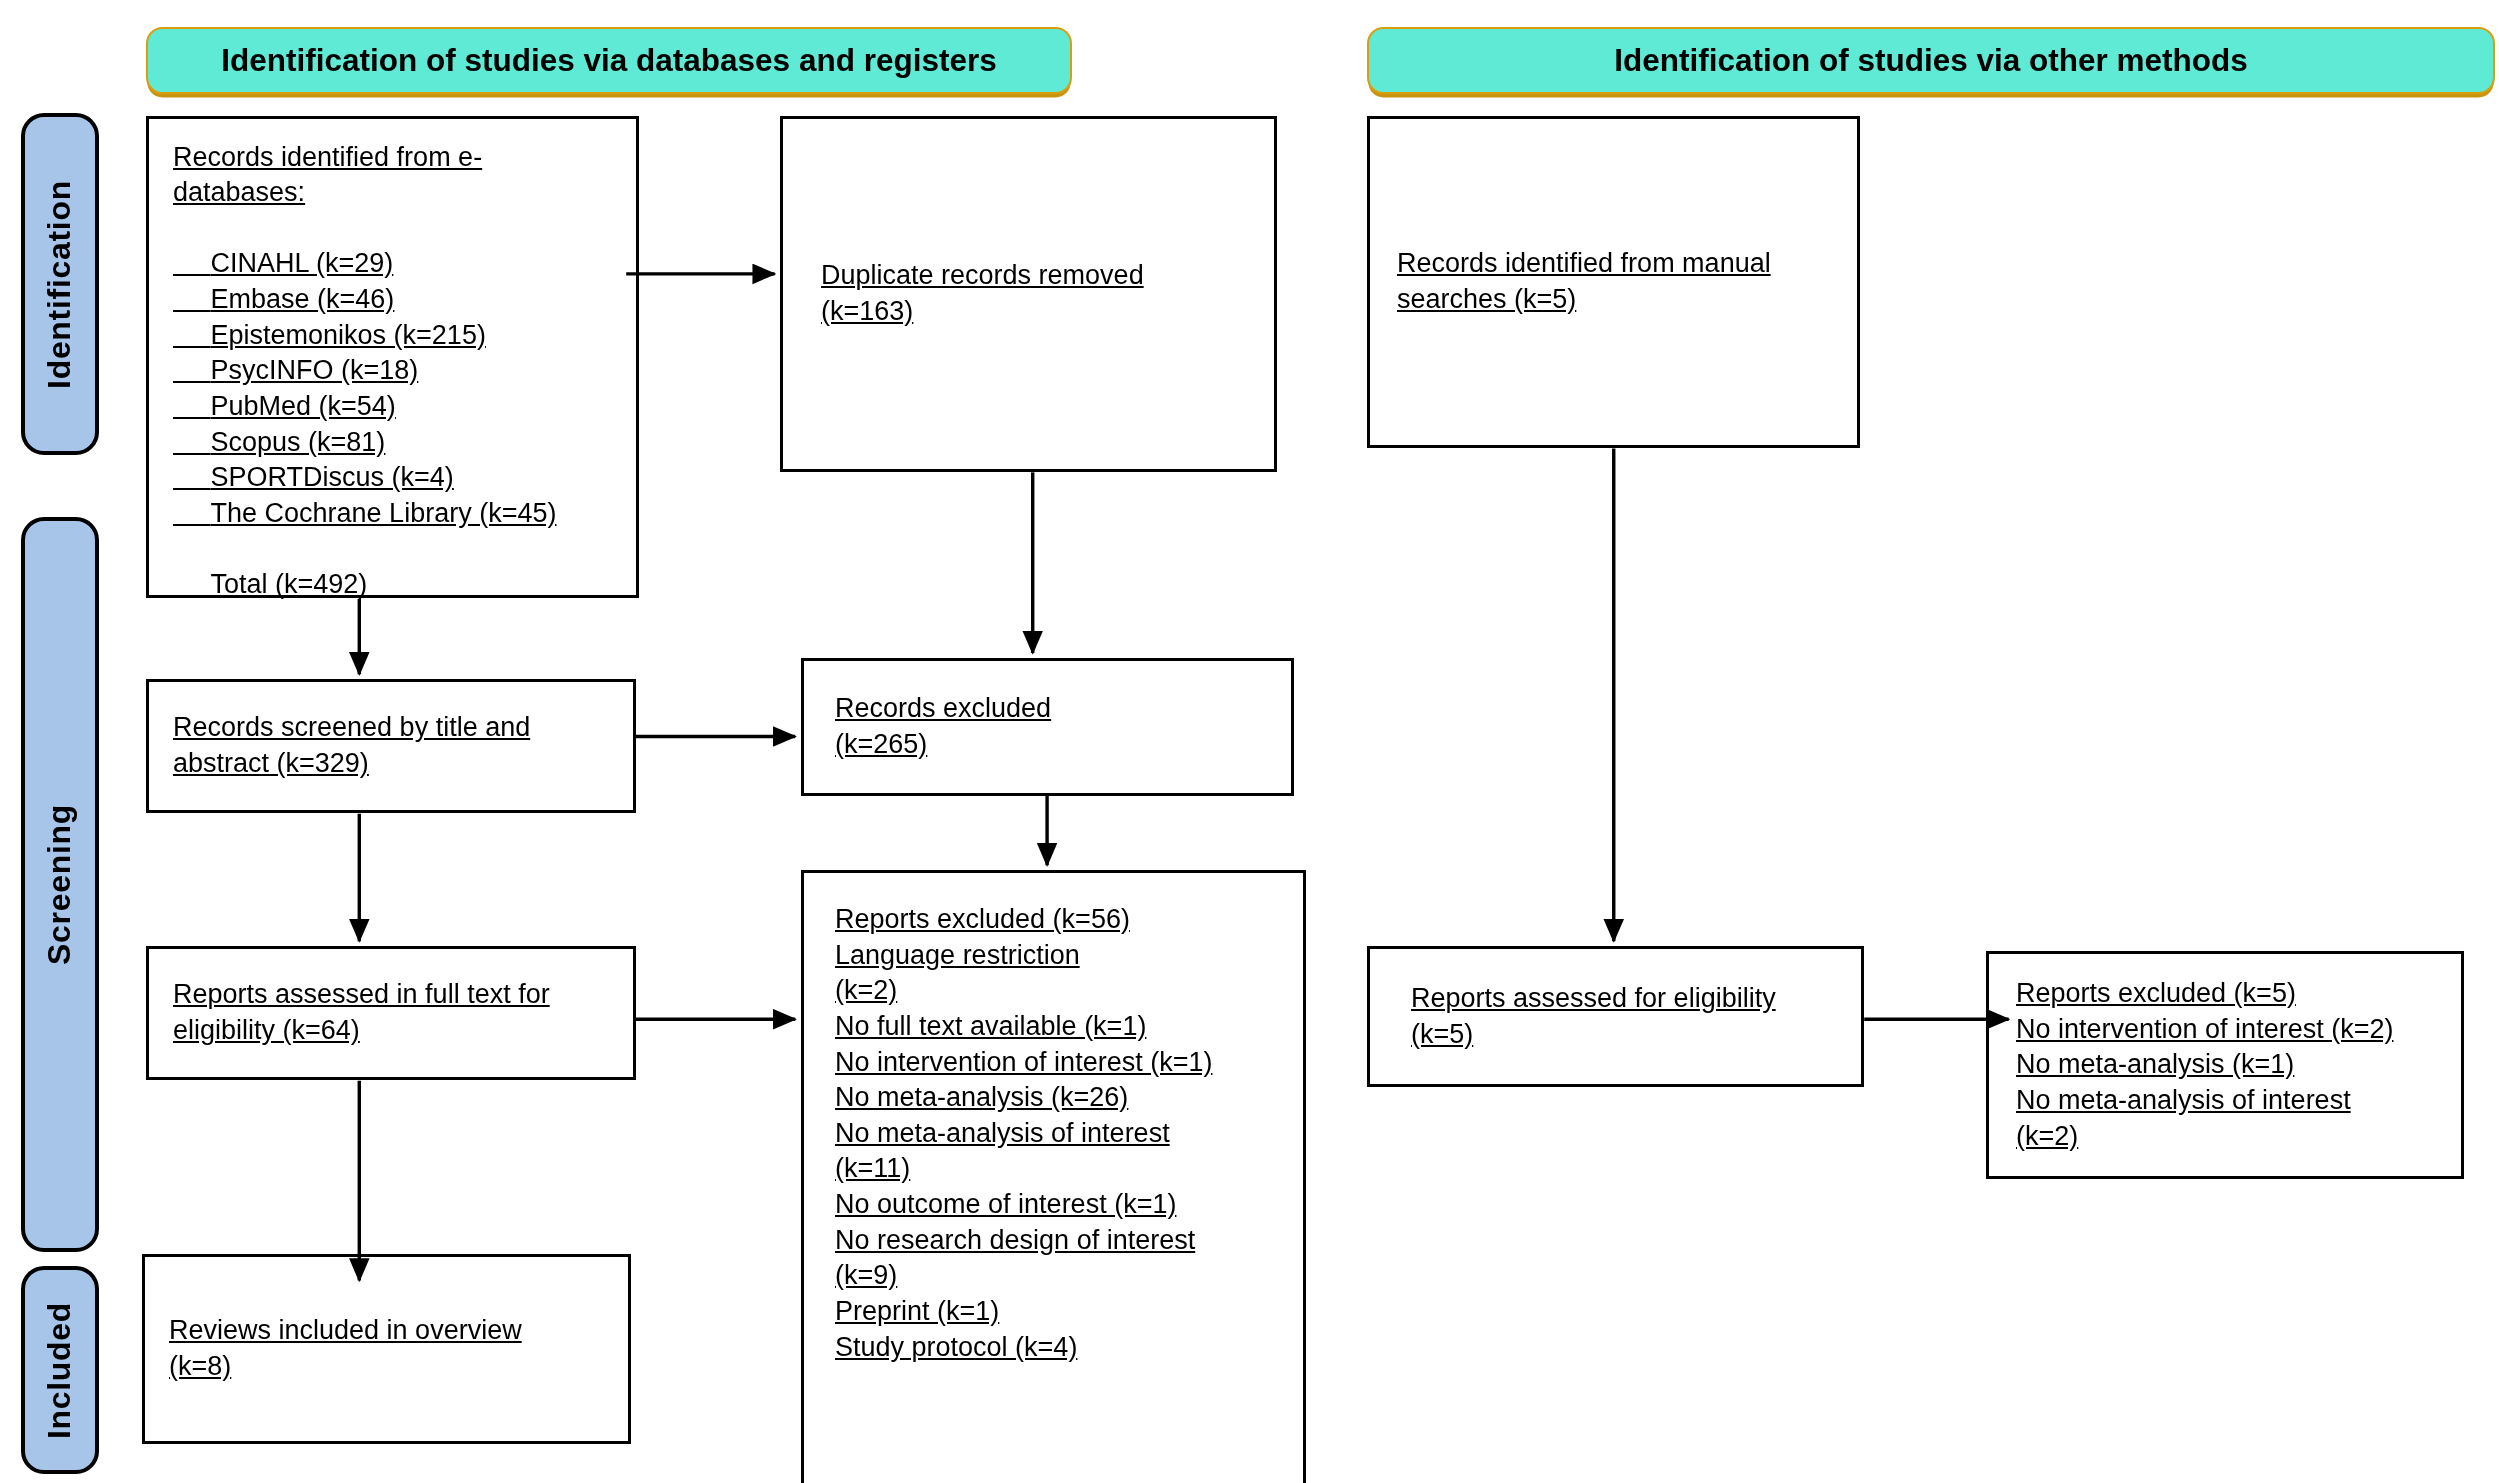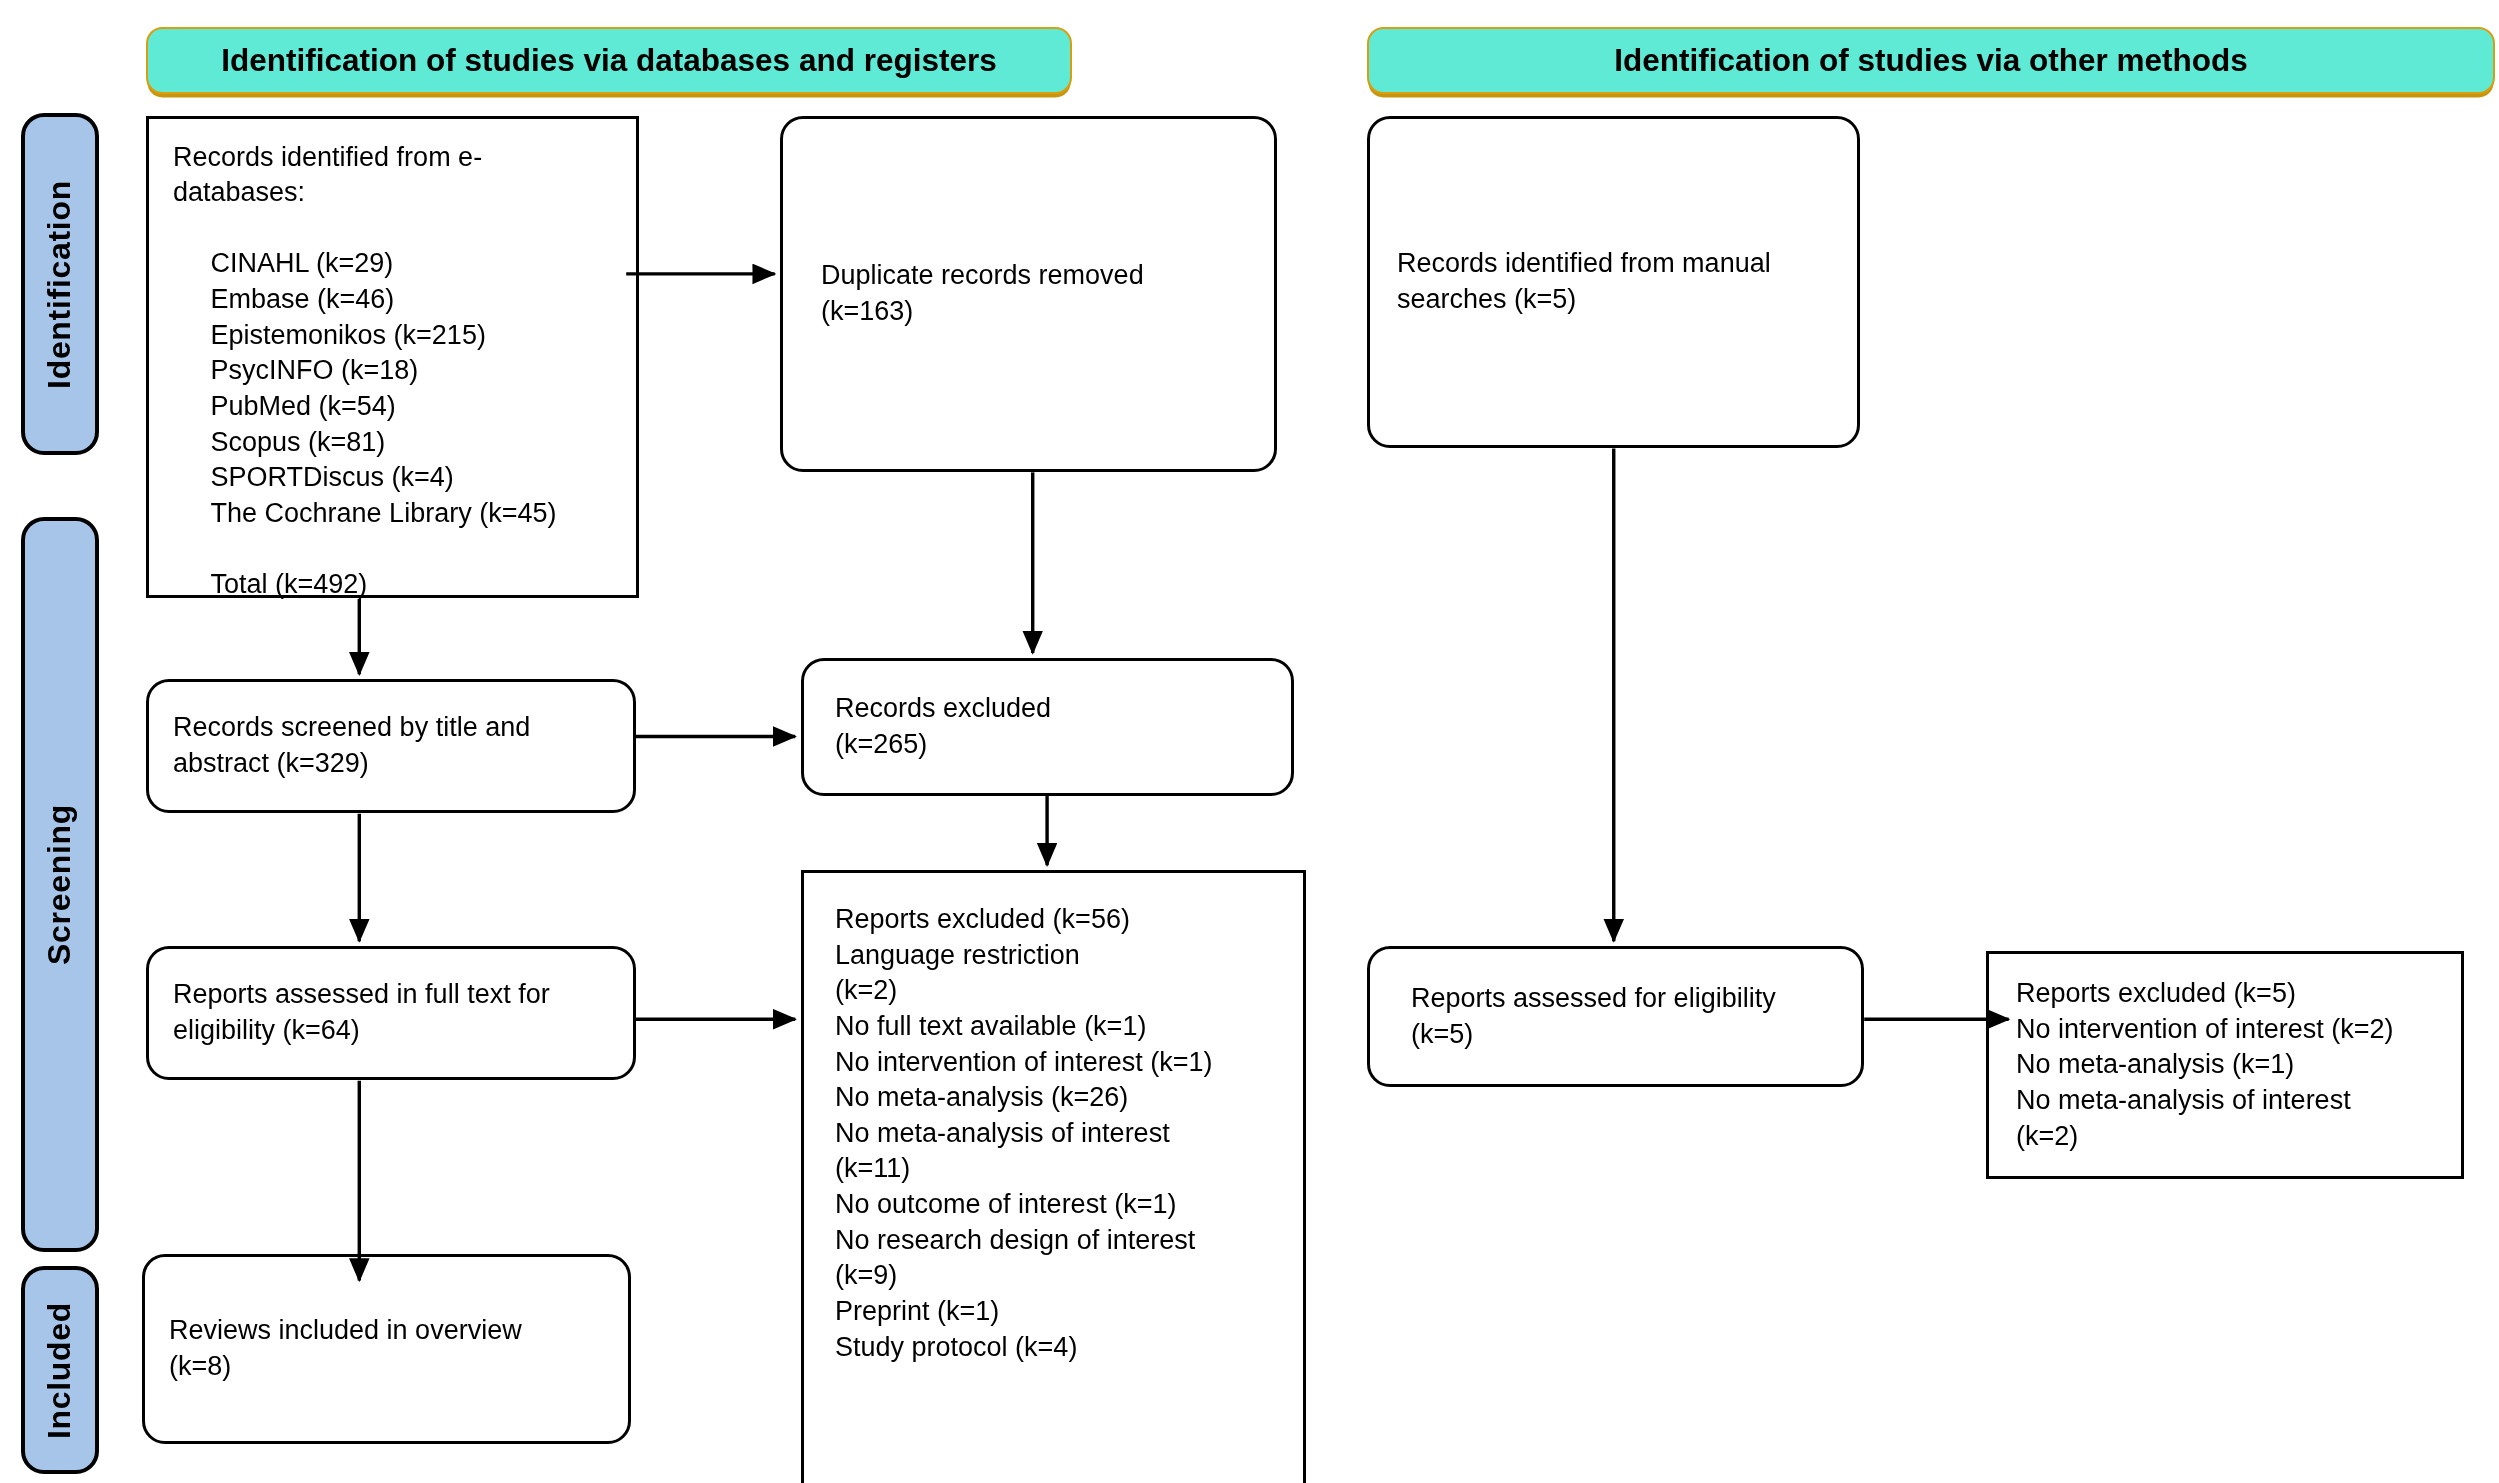--- a/index.html
+++ b/index.html
@@ -41,22 +41,23 @@
     letter-spacing: 0.7px;
   }
   .node {
     position: absolute;
     background: #fff;
     border: 3.4px solid #000;
     font-size: 27px;
     line-height: 1.32;
     white-space: pre-wrap;
     box-sizing: border-box;
+    text-decoration: underline;
   }
-  .node.vcenter { display: flex; align-items: center; border-radius: 23px; }
+  .node.vcenter { display: flex; align-items: center; }
   svg.arrows {
     position: absolute;
     left: 0; top: 0;
     width: 2500px; height: 1484px;
     pointer-events: none;
   }
   svg.arrows line { stroke: #000; stroke-width: 5; }
 </style>
 </head>
 <body>

